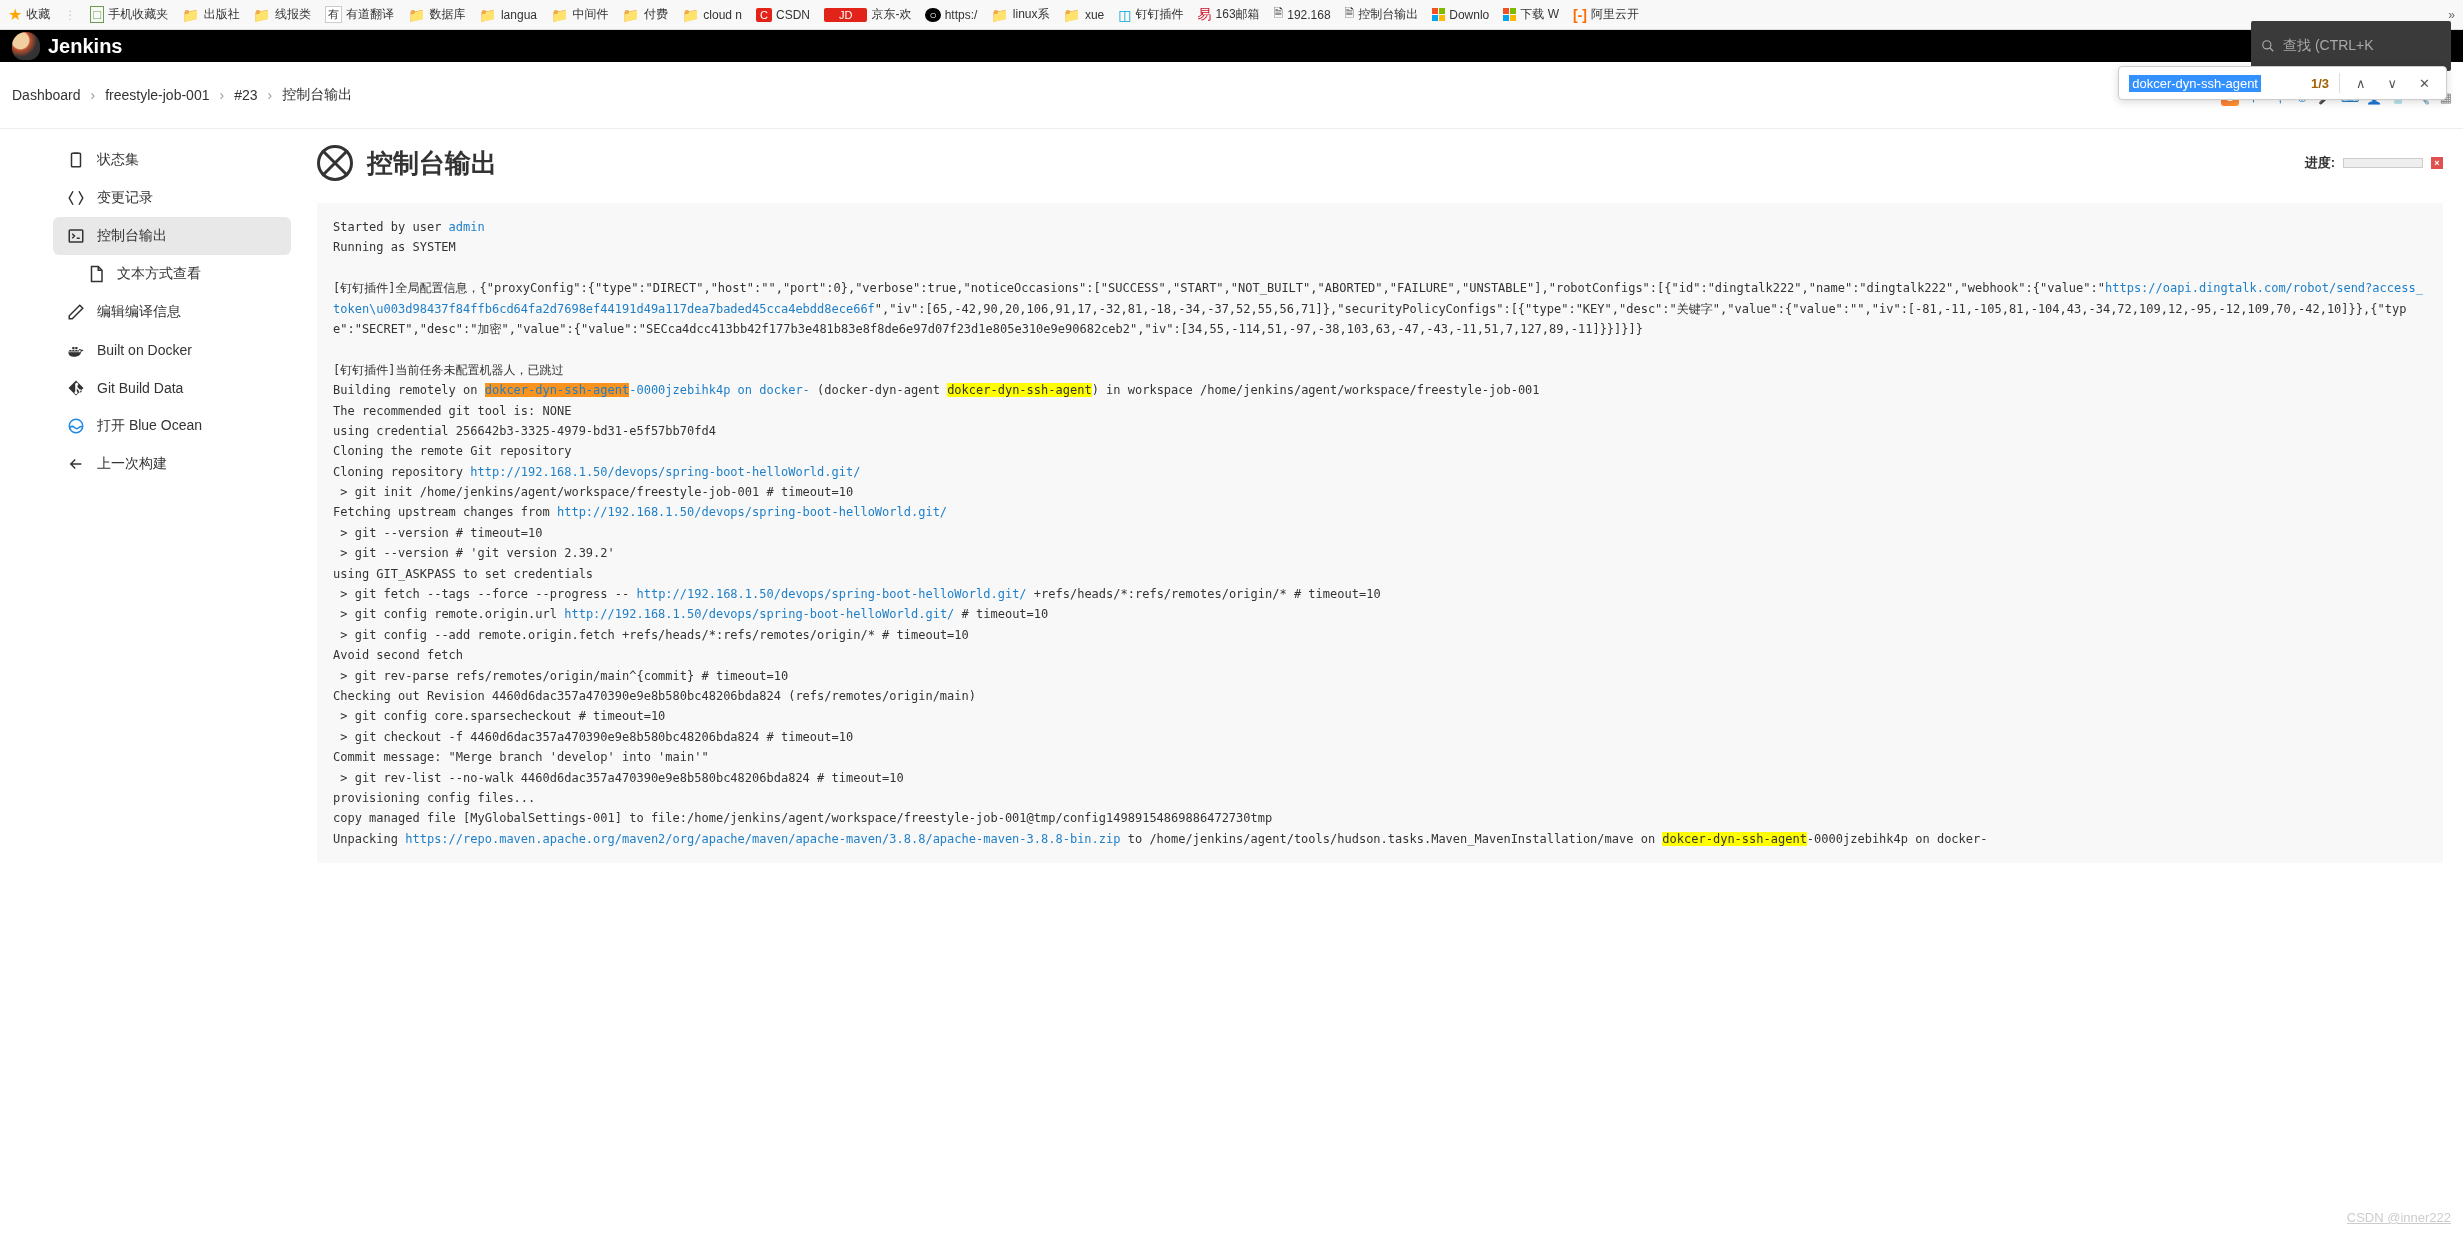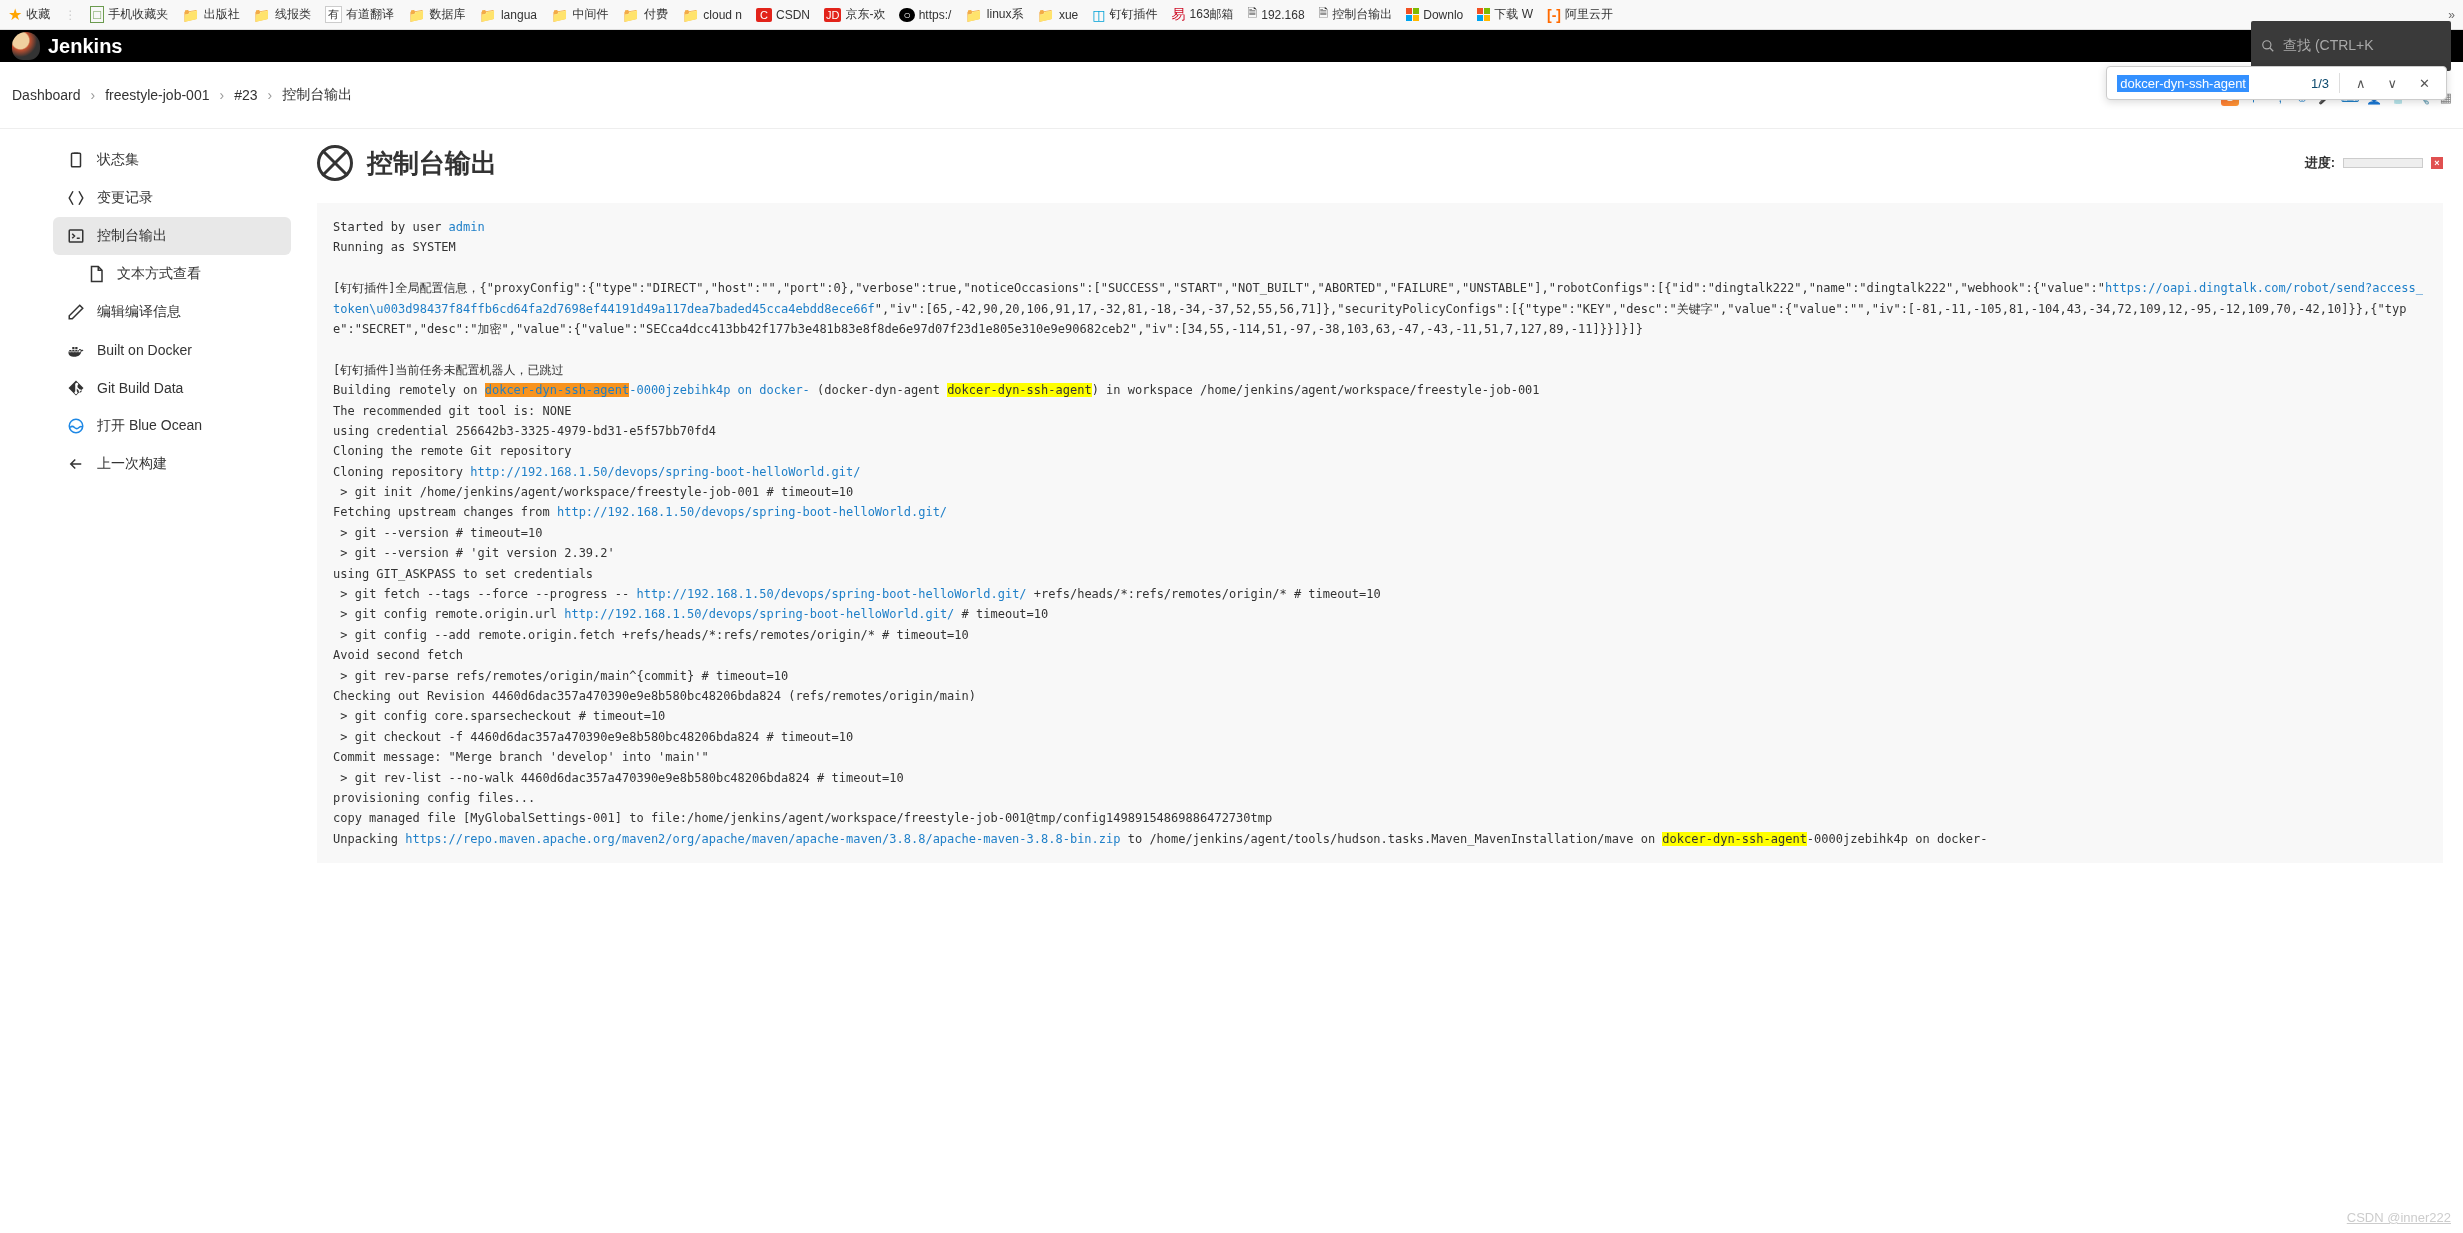--- a/index.html
+++ b/index.html
@@ -5,21 +5,21 @@
     * { margin: 0; padding: 0; box-sizing: border-box; }
     body { font-family: -apple-system, BlinkMacSystemFont, "Segoe UI", Arial, sans-serif; font-size: 14px; color: #333; background: #fff; }
     
     
     .bookmarks-bar { display: flex; align-items: center; padding: 4px 8px; gap: 14px; border-bottom: 1px solid #ddd; font-size: 12px; background: #f8f8f8; height: 30px; overflow: hidden; white-space: nowrap; }
     .bookmark-item { display: flex; align-items: center; gap: 4px; cursor: pointer; }
     .bk-star { color: #ffa500; font-size: 16px; }
     .bk-folder { color: #f5c518; font-size: 14px; }
     .bk-mobile { color: #6b9b4e; font-size: 13px; border: 1px solid #6b9b4e; padding: 0 2px; }
     .bk-red { background: #e2231a; color: #fff; padding: 1px 4px; font-size: 11px; border-radius: 2px; }
-    .bk-jd { background: #e2231a; color: #fff; padding: 1px 2px; font-size: 11px; border-radius: 2px; }
+    .bk-jd { background: #e2231a; color: #fff; padding: 1px 15px; font-size: 11px; border-radius: 2px; }
     .bk-gh { background: #000; color: #fff; padding: 0 4px; border-radius: 50%; font-size: 12px; }
     .bk-yd { background: #fff; border: 1px solid #ccc; padding: 0 2px; font-size: 11px; }
     .bk-ms { display: inline-grid; grid-template-columns: 6px 6px; gap: 1px; }
     .bk-ms span:nth-child(1){background:#f25022;width:6px;height:6px;}
     .bk-ms span:nth-child(2){background:#7fba00;width:6px;height:6px;}
     .bk-ms span:nth-child(3){background:#00a4ef;width:6px;height:6px;}
     .bk-ms span:nth-child(4){background:#ffb900;width:6px;height:6px;}
     .bk-ali { color: #ff6a00; font-weight: bold; font-size: 14px; }
     .bk-163 { color: #ce0b24; font-size: 14px; }
     .bk-bili { color: #00a1d6; font-size: 14px; }
@@ -29,21 +29,21 @@
     .jenkins-header { background: #000; color: #fff; display: flex; align-items: center; padding: 6px 12px; height: 32px; position: relative; }
     .jenkins-logo { display: flex; align-items: center; gap: 8px; font-size: 20px; font-weight: bold; }
     .jenkins-logo-img { width: 28px; height: 28px; background: radial-gradient(circle at 30% 30%, #f0d0a0 30%, #c05030 35%, #333 60%); border-radius: 50% 50% 40% 40%; }
     .search-area { margin-left: auto; display: flex; align-items: center; }
     .search-box { display: flex; align-items: center; background: #3a3a3a; border-radius: 2px; padding: 16px 10px; width: 200px; color: #aaa; gap: 8px; }
     .search-icon-svg { width: 14px; height: 14px; }
     
     
     .find-bar { position: absolute; top: 36px; right: 16px; background: #fff; border: 1px solid #ccc; border-radius: 4px; box-shadow: 0 2px 8px rgba(0,0,0,0.15); display: flex; align-items: center; padding: 6px 10px; gap: 10px; z-index: 100; font-size: 13px; }
     .find-input-text { background: #3390ff; color: #fff; padding: 1px 3px; }
-    .find-count { color: #0c4a6e; margin-left: 52px; }
+    .find-count { color: #a16207; margin-left: 40px; font-weight: bold; }
     .find-btn { cursor: pointer; color: #555; padding: 2px 6px; }
     .find-sep { width: 1px; height: 20px; background: #ddd; }
     
     
     .ime-bar { position: absolute; right: 8px; top: 88px; display: flex; gap: 6px; align-items: center; font-size: 13px; z-index: 50; }
     .ime-icon { display: inline-flex; align-items: center; justify-content: center; width: 18px; height: 18px; }
     .ime-sogou { background: linear-gradient(135deg, #ff6b35, #ff9933); color: #fff; border-radius: 3px; font-size: 11px; font-weight: bold; }
     .ime-blue { color: #1e7fc8; }
     .ime-gray { color: #888; }
     

